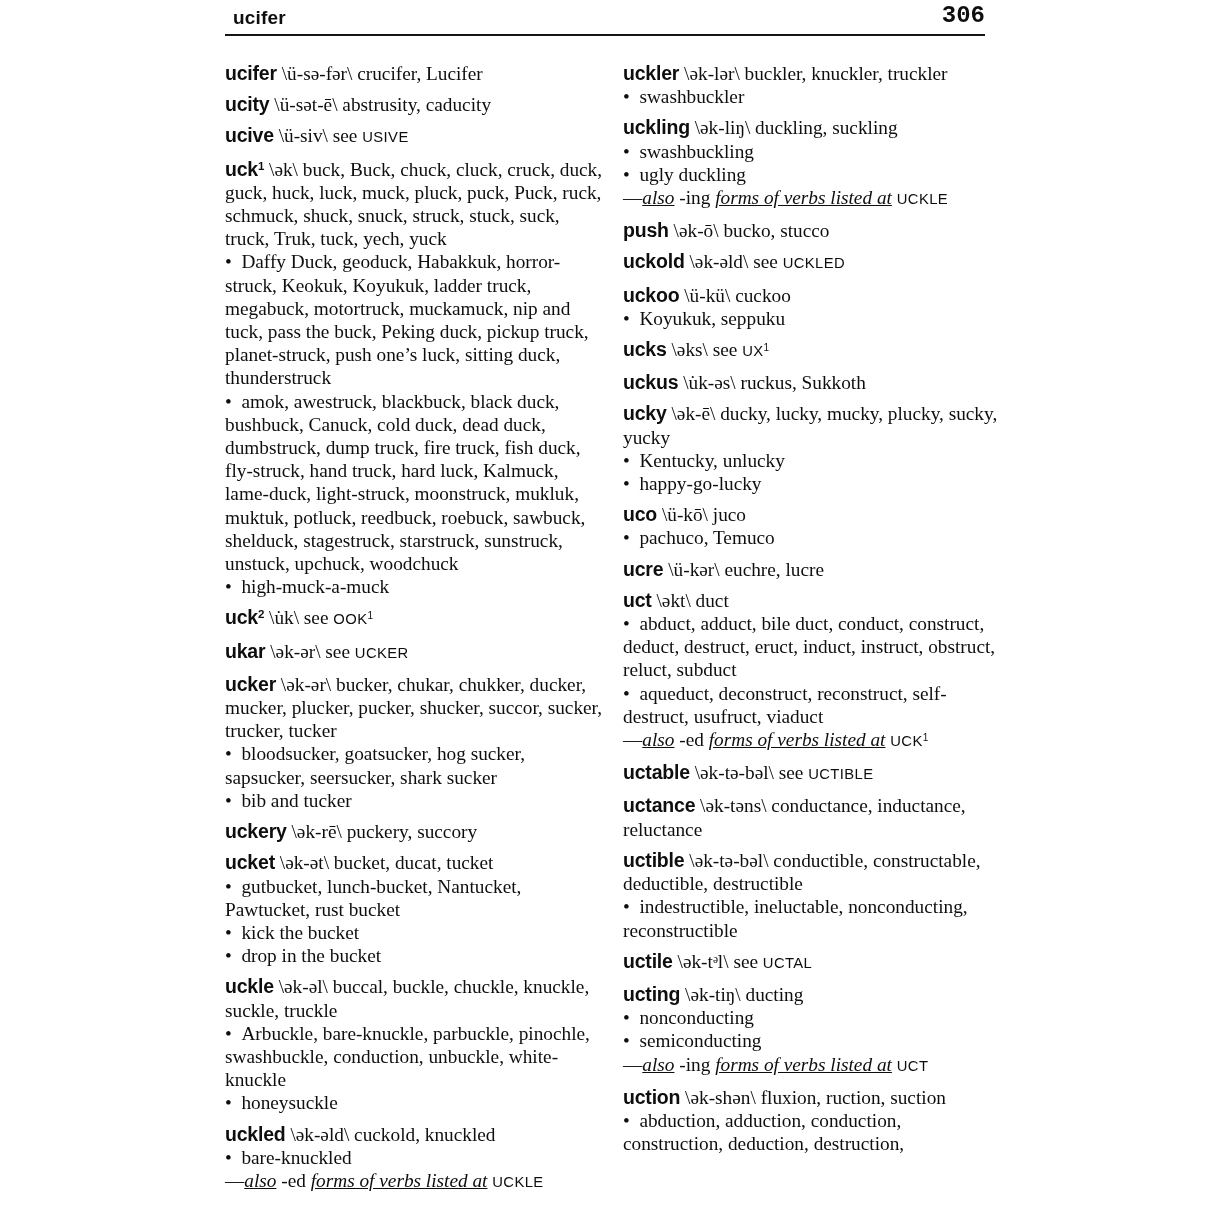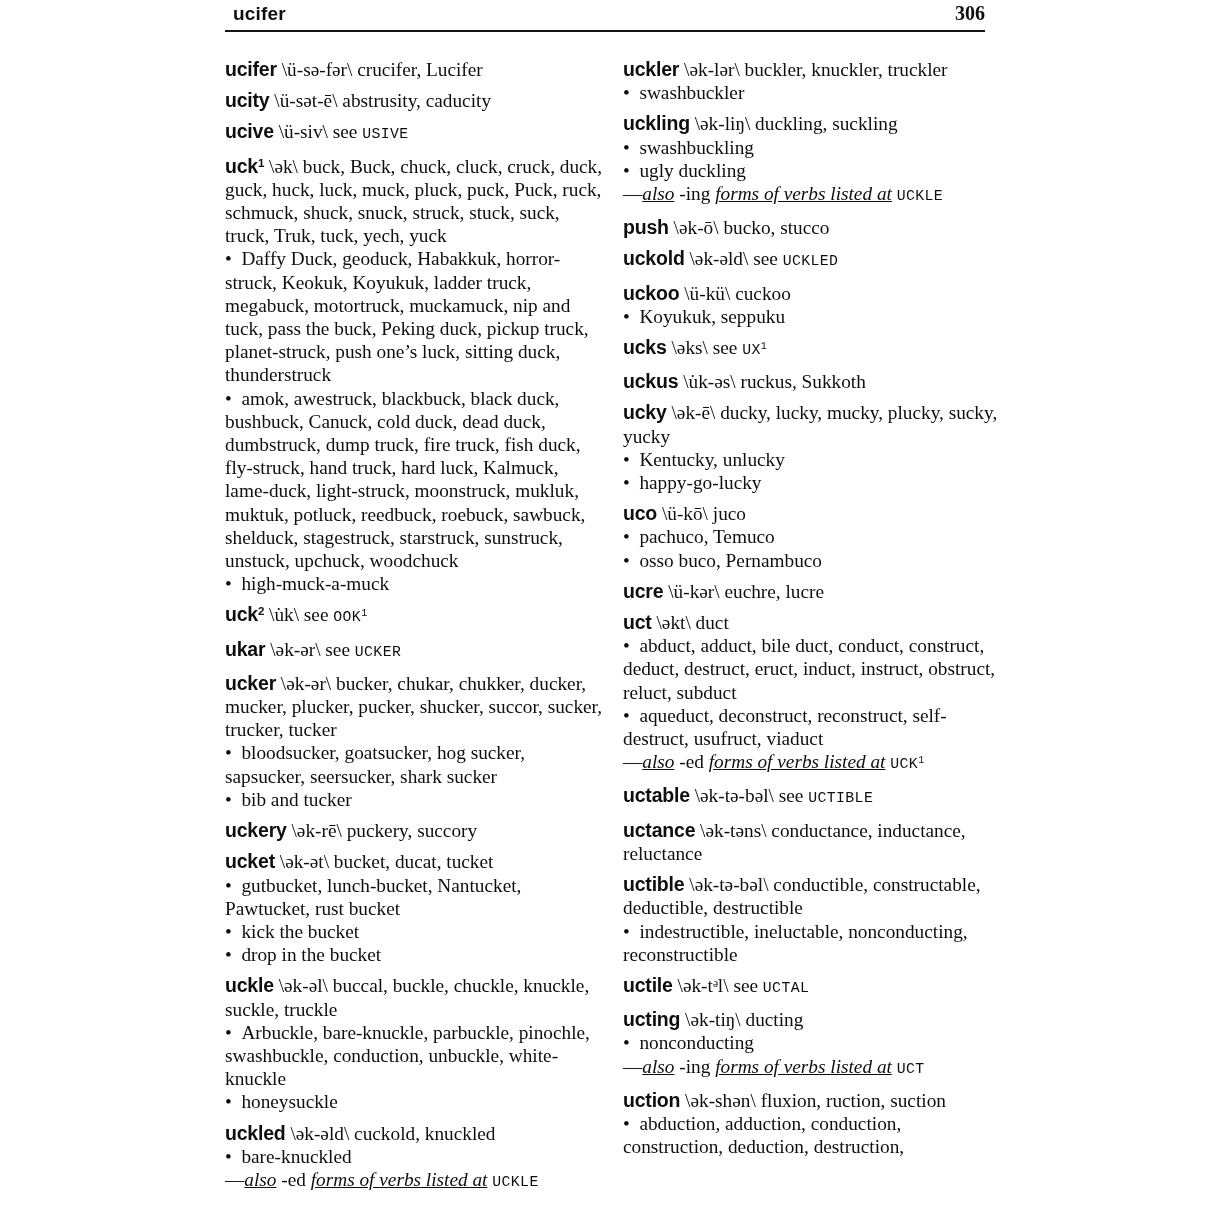--- a/index.html
+++ b/index.html
@@ -24,23 +24,23 @@
     padding-top: 2px;
   }
   .running-head .title {
     font-family: "Liberation Sans", sans-serif;
     font-weight: 700;
     font-size: 19px;
     margin-left: 8px;
     letter-spacing: 0.2px;
   }
   .running-head .pageno {
-    font-family: Liberation Serif, serif;
-    font-weight: 700;
-    font-size: 20px;
+    font-family: Liberation Mono, monospace;
+    font-weight: 700;
+    font-size: 24px;
   }
   .columns {
     display: flex;
     gap: 17px;
     margin-top: 26px;
   }
   .column { width: 381px; }
   .entry { margin-bottom: 8px; }
   .entry p {
     margin: 0;
@@ -55,21 +55,21 @@
     letter-spacing: -0.2px;
   }
   .headword sup.hsup {
     font-size: 11.5px;
     line-height: 0;
     vertical-align: 6px;
     font-weight: 700;
   }
   .pron { white-space: normal; }
   .xref {
-    font-family: Liberation Mono, monospace;
+    font-family: Liberation Sans, sans-serif;
     font-size: 14.8px;
     letter-spacing: 0.4px;
   }
   .xref sup.xsup {
     font-size: 10px;
     line-height: 0;
     vertical-align: 5px;
   }
   .note-line i { font-style: italic; text-decoration: underline; }
 </style>
@@ -157,21 +157,20 @@
           <p class="entry-body"><span class="headword">uckus</span><span class="pron"> \u̇k-əs\ </span>ruckus, Sukkoth</p>
         </div>
         <div class="entry">
           <p class="entry-body"><span class="headword">ucky</span><span class="pron"> \ək-ē\ </span>ducky, lucky, mucky, plucky, sucky, yucky</p>
           <p class="bullet-line">• Kentucky, unlucky</p>
           <p class="bullet-line">• happy-go-lucky</p>
         </div>
         <div class="entry">
           <p class="entry-body"><span class="headword">uco</span><span class="pron"> \ü-kō\ </span>juco</p>
           <p class="bullet-line">• pachuco, Temuco</p>
-          <p class="bullet-line">• osso buco, Pernambuco</p>
         </div>
         <div class="entry">
           <p class="entry-body"><span class="headword">ucre</span><span class="pron"> \ü-kər\ </span>euchre, lucre</p>
         </div>
         <div class="entry">
           <p class="entry-body"><span class="headword">uct</span><span class="pron"> \əkt\ </span>duct</p>
           <p class="bullet-line">• abduct, adduct, bile duct, conduct, construct, deduct, destruct, eruct, induct, instruct, obstruct, reluct, subduct</p>
           <p class="bullet-line">• aqueduct, deconstruct, reconstruct, self-destruct, usufruct, viaduct</p>
           <p class="note-line">—<i>also</i> -ed <i>forms of verbs listed at</i> <span class="xref">UCK<sup class="xsup">1</sup></span></p>
         </div>
@@ -184,20 +183,21 @@
         <div class="entry">
           <p class="entry-body"><span class="headword">uctible</span><span class="pron"> \ək-tə-bəl\ </span>conductible, constructable, deductible, destructible</p>
           <p class="bullet-line">• indestructible, ineluctable, nonconducting, reconstructible</p>
         </div>
         <div class="entry">
           <p class="entry-body"><span class="headword">uctile</span><span class="pron"> \ək-tᵊl\ </span>see <span class="xref">UCTAL</span></p>
         </div>
         <div class="entry">
           <p class="entry-body"><span class="headword">ucting</span><span class="pron"> \ək-tiŋ\ </span>ducting</p>
           <p class="bullet-line">• nonconducting</p>
+          <p class="bullet-line">• semiconducting</p>
           <p class="note-line">—<i>also</i> -ing <i>forms of verbs listed at</i> <span class="xref">UCT</span></p>
         </div>
         <div class="entry">
           <p class="entry-body"><span class="headword">uction</span><span class="pron"> \ək-shən\ </span>fluxion, ruction, suction</p>
           <p class="bullet-line">• abduction, adduction, conduction, construction, deduction, destruction,</p>
         </div>
       </div>
   </div>
 </div>
 

